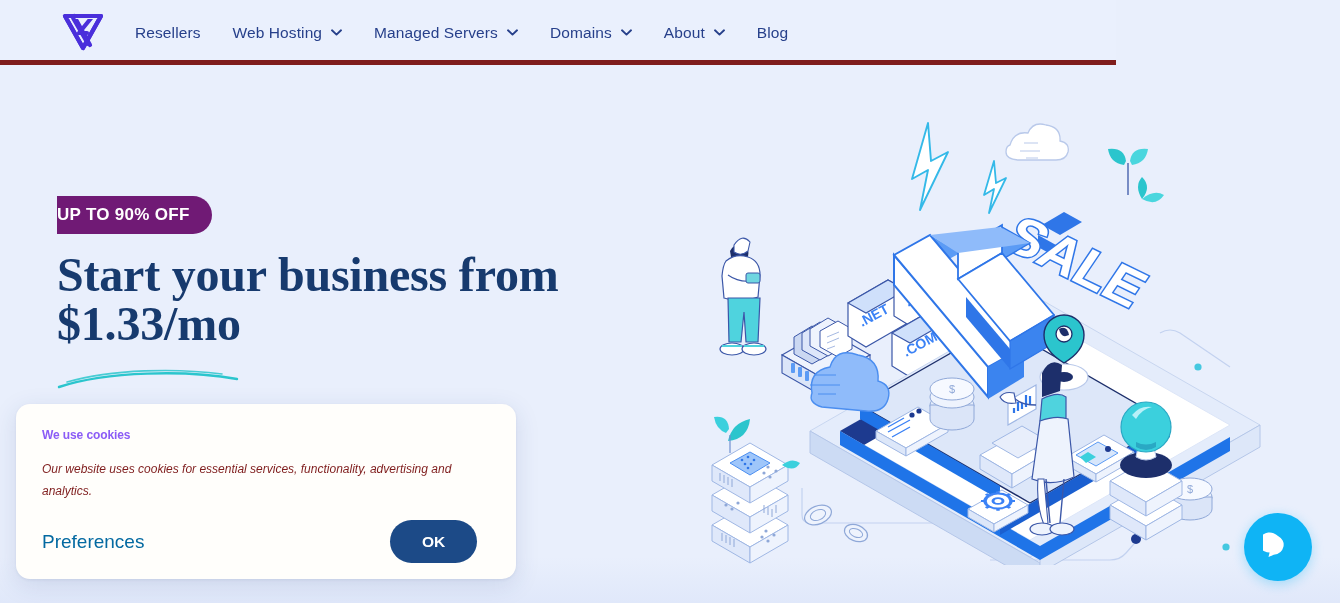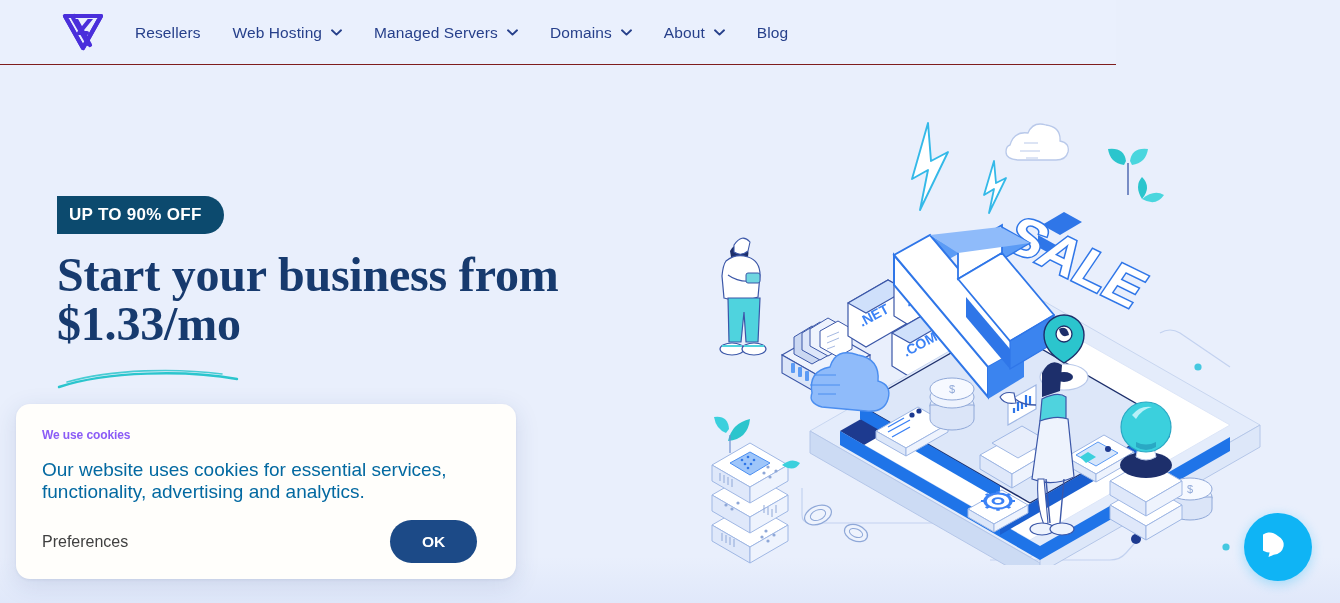--- a/index.html
+++ b/index.html
@@ -9,21 +9,21 @@
     background: #e9effc;
     font-family: "Liberation Sans", sans-serif;
   }
   .page { position: relative; width: 1340px; height: 603px; overflow: hidden; background:#e9effc; }
 
   
   .header {
     position: absolute; top: 0; left: 0; width: 1116px; height: 65px;
     background: #eaf0fd;
     display: flex; align-items: center;
-    border-bottom: 1px solid #7f1d1d;
+    border-bottom: 5px solid #7f1d1d;
     z-index: 30;
   }
   .logo-wrap { position: absolute; left: 60px; top: 12px; width: 46px; height: 40px; cursor: pointer; }
 
   .nav { position: absolute; left: 135px; top: 0; height: 65px; display: flex; align-items: center; gap: 0; }
   .nav-item {
     display: flex; align-items: center; gap: 9px;
     font-size: 15.5px; color: #27408b; letter-spacing: .1px;
     padding: 0 16px; height: 65px; cursor: pointer; white-space: nowrap;
   }
@@ -43,22 +43,22 @@
     background: #1ec8cf; color: #ffffff; font-size: 15.5px; font-weight: 500;
     font-family: "Liberation Sans", sans-serif;
     cursor: pointer; display: flex; align-items: center; gap: 8px;
   }
   .support-ico { width: 17px; height: 17px; flex:0 0 auto; }
 
   
   .hero-left { position: absolute; left: 57px; top: 196px; width: 620px; z-index: 10; }
   .badge {
     display: inline-flex; align-items: center; justify-content: center;
-    height: 38px; padding: 0 22px 0 12px;
-    background: #0c4a6e; color: #fff;
+    height: 38px; padding: 0 22px 0 0;
+    background: #701a75; color: #fff;
     font-size: 17px; font-weight: bold; letter-spacing: .3px;
     border-radius: 0 19px 19px 0; margin-left: 0;
   }
   .hero-title {
     margin-top: 16px;
     font-family: Liberation Serif, serif;
     font-weight: bold;
     font-size: 48px;
     line-height: 49px;
     color: #173a6e;
@@ -78,23 +78,23 @@
   .illus svg { display: block; }
 
   
   .cookie {
     position: absolute; left: 16px; top: 404px; width: 500px; height: 175px;
     background: #fffefb; border-radius: 14px;
     box-shadow: 0 6px 24px rgba(40,60,120,.13), 0 1px 3px rgba(40,60,120,.08);
     padding: 24px 26px 0 26px; z-index: 40;
   }
   .cookie-title { font-size: 12px; font-weight: bold; color: #8b5cf6; letter-spacing: -.1px; }
-  .cookie-body { margin-top: 17px; font-size: 19px; line-height: 21.5px; color: #0369a1; width: 420px; }
+  .cookie-body { margin-top: 17px; font-size: 12px; line-height: 21.5px; color: #7f1d1d; width: 420px; font-style: italic; }
   .cookie-row { display: flex; align-items: center; margin-top: 18px; }
-  .cookie-prefs { font-size: 16px; color: #404040; cursor: pointer; }
+  .cookie-prefs { font-size: 19px; color: #0369a1; cursor: pointer; }
   .cookie-ok {
     margin-left: auto; margin-right: 13px;
     width: 87px; height: 43px; border-radius: 22px; border: none;
     background: #1c4a87; color: #fff; font-size: 15.5px; font-weight: bold;
     font-family: "Liberation Sans", sans-serif; cursor: pointer;
   }
 
   
   .chat {
     position: absolute; right: 28px; bottom: 22px;

